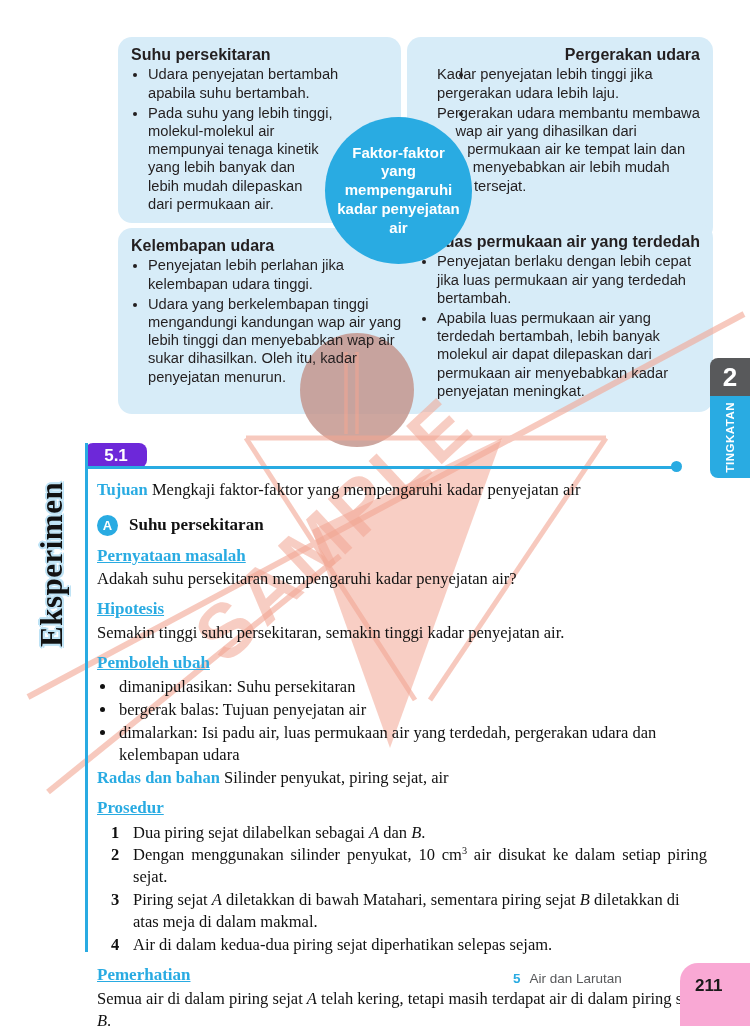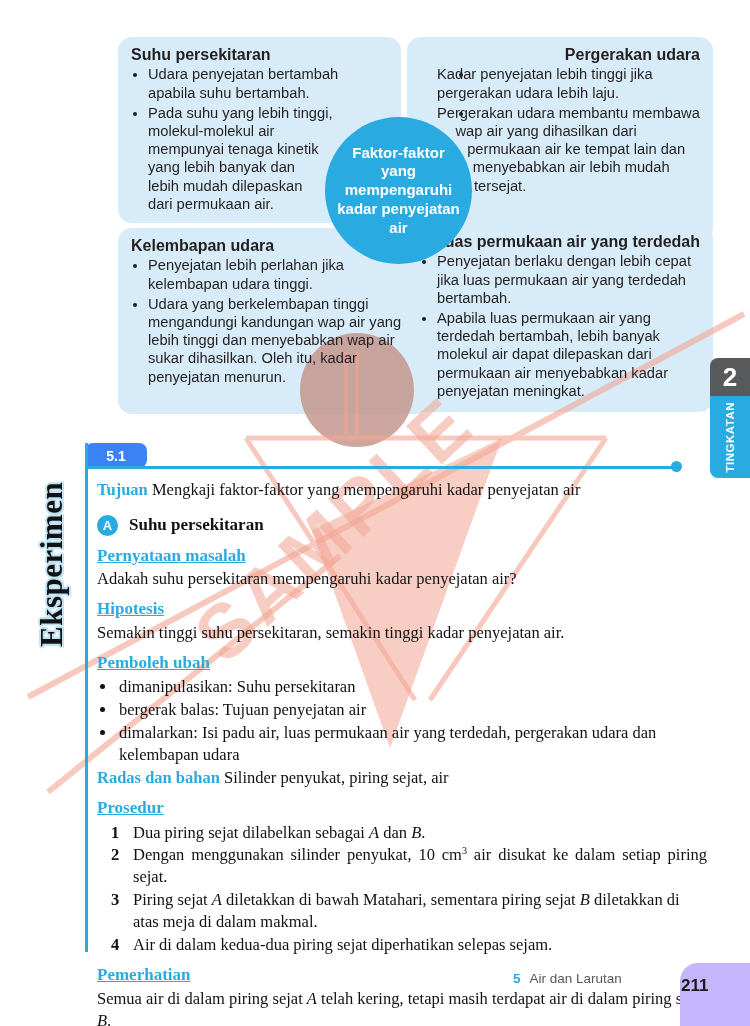--- a/index.html
+++ b/index.html
@@ -32,22 +32,22 @@
   
   .tab-top{position:absolute;left:710px;top:358px;width:40px;height:38px;background:#58595B;
            border-radius:8px 0 0 0;color:#fff;font-weight:bold;font-size:26px;display:flex;
            align-items:center;justify-content:center;z-index:6;}
   .tab-bottom{position:absolute;left:710px;top:396px;width:40px;height:82px;background:#29ABE2;
            border-radius:0 0 0 8px;display:flex;align-items:center;justify-content:center;z-index:6;}
   .tab-bottom span{writing-mode:vertical-rl;transform:rotate(180deg);color:#fff;font-weight:bold;
            font-size:11.5px;letter-spacing:0.5px;}
 
   
-  .exp-badge{position:absolute;left:85px;top:443px;width:62px;height:25px;background:#3b82f6;
-             border-radius:8px 8px 8px 0;color:#fff;font-weight:bold;font-size:14px;display:flex;
+  .exp-badge{position:absolute;left:85px;top:443px;width:62px;height:25px;background:#6d28d9;
+             border-radius:8px 8px 8px 0;color:#fff;font-weight:bold;font-size:17px;display:flex;
              align-items:center;justify-content:center;z-index:6;}
   .exp-hline{position:absolute;left:85px;top:466px;width:588px;height:2.5px;background:#29ABE2;z-index:6;}
   .exp-dot{position:absolute;left:671px;top:461px;width:11px;height:11px;border-radius:50%;
            background:#29ABE2;z-index:6;}
   .exp-vline{position:absolute;left:85px;top:443px;width:2.5px;height:509px;background:#29ABE2;z-index:6;}
   .exp-vertical{position:absolute;left:34px;top:452px;height:195px;writing-mode:vertical-rl;
            transform:rotate(180deg);font-family:"Liberation Serif",serif;font-weight:bold;
            font-size:31px;color:#121212;z-index:4;letter-spacing:0.5px;
            text-shadow:-2px 0 0 #BFE3F5,2px 0 0 #BFE3F5,0 -2px 0 #BFE3F5,0 2px 0 #BFE3F5,
                        -1.5px -1.5px 0 #BFE3F5,1.5px -1.5px 0 #BFE3F5,-1.5px 1.5px 0 #BFE3F5,1.5px 1.5px 0 #BFE3F5;}
@@ -70,22 +70,22 @@
   ol.steps li{display:flex;margin:0 0 1px 0;}
   .step-num{flex:0 0 22px;margin-left:14px;font-weight:bold;}
   .step-body{flex:1;}
   .step-body.justify{text-align:justify;}
   sup{font-size:62%;vertical-align:super;line-height:0;}
 
   
   .footer-chapter{position:absolute;left:513px;top:971px;font-size:13.5px;z-index:6;display:flex;gap:9px;}
   .footer-chapter .num{color:#29ABE2;font-weight:bold;}
   .footer-chapter .title{color:#58595B;}
-  .page-num-box{position:absolute;left:680px;top:963px;width:70px;height:63px;background:#c4b5fd;
-                border-radius:18px 0 0 0;box-sizing:border-box;padding:13px 0 0 1px;z-index:6;
+  .page-num-box{position:absolute;left:680px;top:963px;width:70px;height:63px;background:#f9a8d4;
+                border-radius:18px 0 0 0;box-sizing:border-box;padding:13px 0 0 15px;z-index:6;
                 font-size:17px;font-weight:600;color:#1a1a1a;}
 </style>
 </head>
 <body>
 
 <div class="page">
 
   <div class="factor-box" id="box-suhu">
     <div class="inner">
       <div class="spacer-r"></div>

